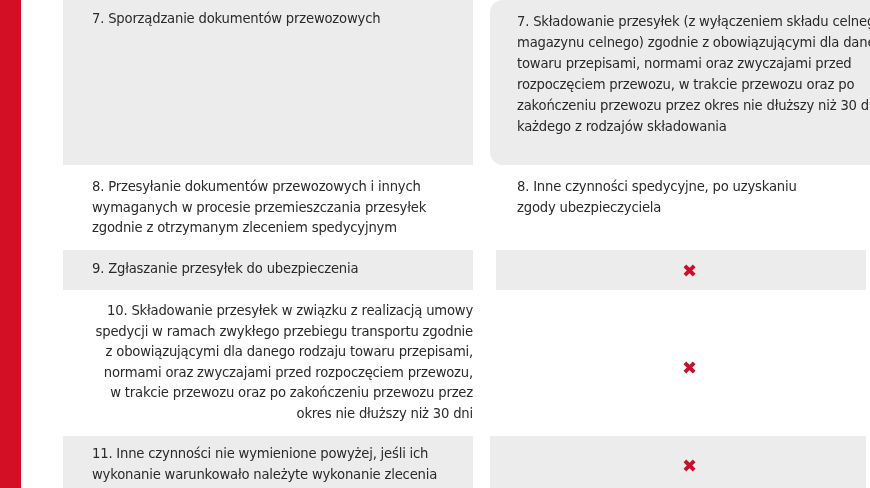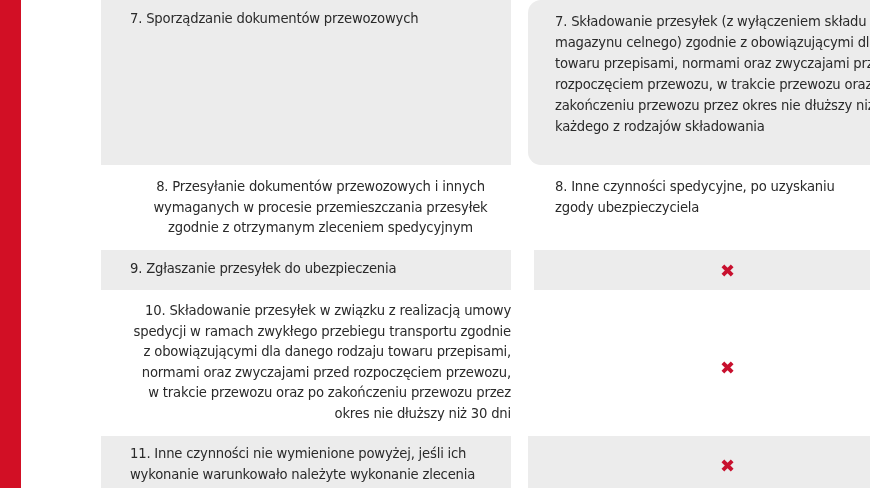--- a/index.html
+++ b/index.html
@@ -1,36 +1,36 @@
 <!DOCTYPE html>
 <html><head>
 <meta charset="utf-8">
 <style>
   html, body { margin:0; padding:0; }
   body { width:870px; height:488px; background:#ffffff; position:relative; overflow:hidden;
          font-family:"DejaVu Sans", sans-serif; color:#2a2a2a; }
   .redbar { position:absolute; left:0; top:0; width:21px; height:488px; background:#d20f25; }
-  .cell { position:absolute; box-sizing:border-box; font-size:13.2px; line-height:20.6px; letter-spacing:-0.2px;margin-left:38px; }
+  .cell { position:absolute; box-sizing:border-box; font-size:13.2px; line-height:20.6px; letter-spacing:-0.2px; }
   .grey { background:#ececec; }
   .cell .txt { display:block; }
   .x { position:absolute; color:#c8102e; font-weight:bold; font-size:18px; line-height:18px; }
 </style>
 </head>
 <body>
 
 <div class="redbar"></div>
 
 <div class="cell grey" style="left:63px; top:0; width:410px; height:165px; padding:9px 28px 0 29px;">
   <span class="txt">7. Sporządzanie dokumentów przewozowych</span>
 </div>
 <div class="cell grey" style="left:490px; top:0; width:455px; height:165px; padding:12px 30px 0 27px; line-height:20.9px;border-radius:13px;">
   <span class="txt">7. Składowanie przesyłek (z wyłączeniem składu celnego lub magazynu celnego) zgodnie z obowiązującymi dla danego towaru przepisami, normami oraz zwyczajami przed rozpoczęciem przewozu, w trakcie przewozu oraz po zakończeniu przewozu przez okres nie dłuższy niż 30 dni dla każdego z rodzajów składowania</span>
 </div>
 
-<div class="cell" style="left:63px; top:165px; width:420px; height:84px; padding:12px 10px 0 29px;text-align:center;">
+<div class="cell" style="left:63px; top:165px; width:420px; height:84px; padding:12px 10px 0 29px;">
   <span class="txt">8. Przesyłanie dokumentów przewozowych i innych wymaganych w procesie przemieszczania przesyłek zgodnie z otrzymanym zleceniem spedycyjnym</span>
 </div>
 <div class="cell" style="left:490px; top:165px; width:376px; height:76px; padding:12px 40px 0 27px;">
   <span class="txt">8. Inne czynności spedycyjne, po uzyskaniu zgody ubezpieczyciela</span>
 </div>
 
 <div class="cell grey" style="left:63px; top:250px; width:410px; height:40px; padding:9px 20px 16px 29px;">
   <span class="txt">9. Zgłaszanie przesyłek do ubezpieczenia</span>
 </div>
 <div class="cell grey" style="left:496px; top:250px; width:370px; height:40px;">

